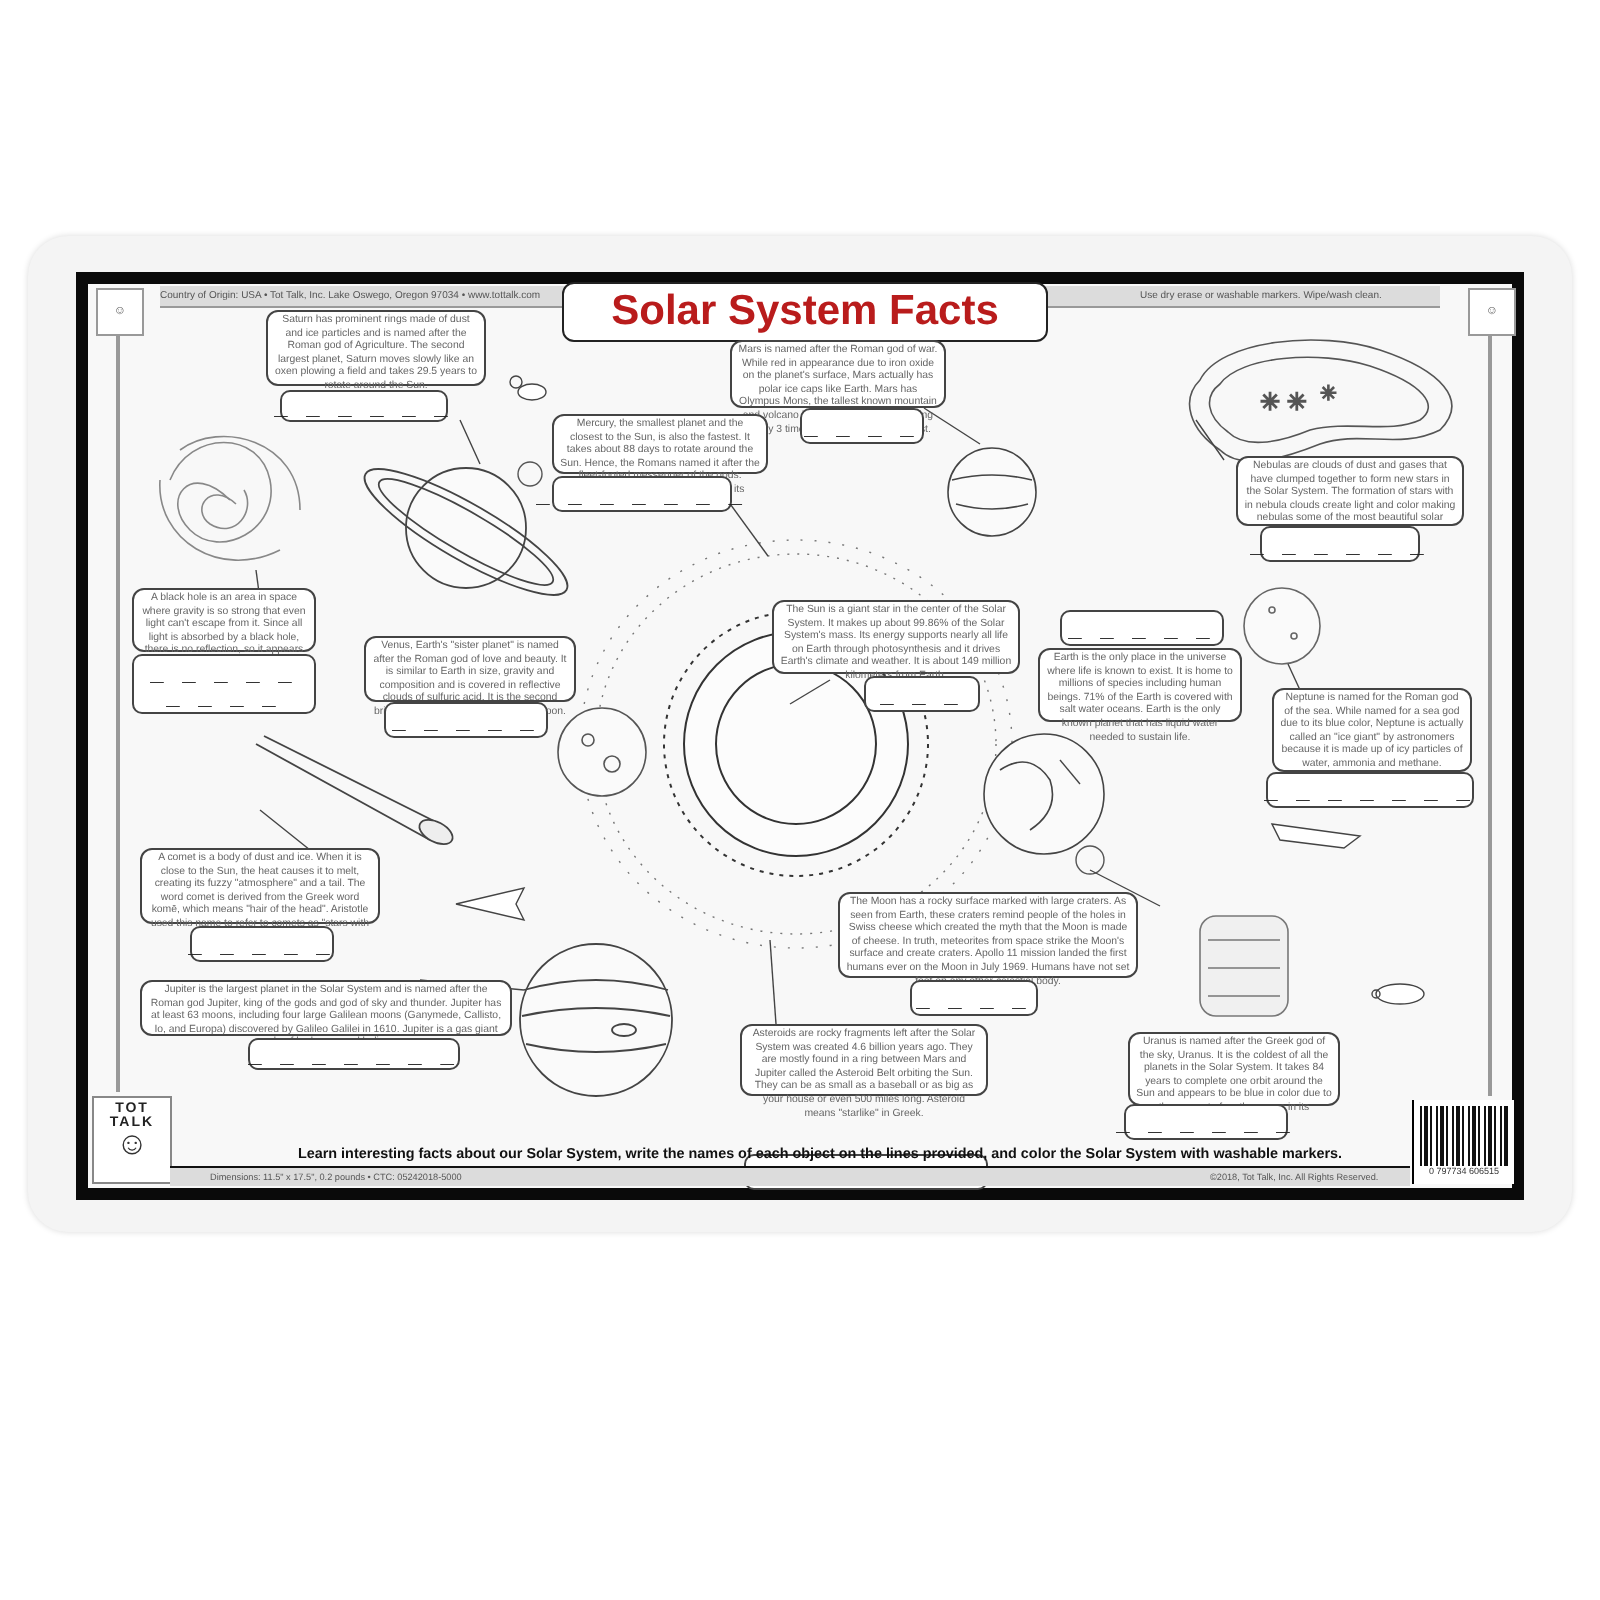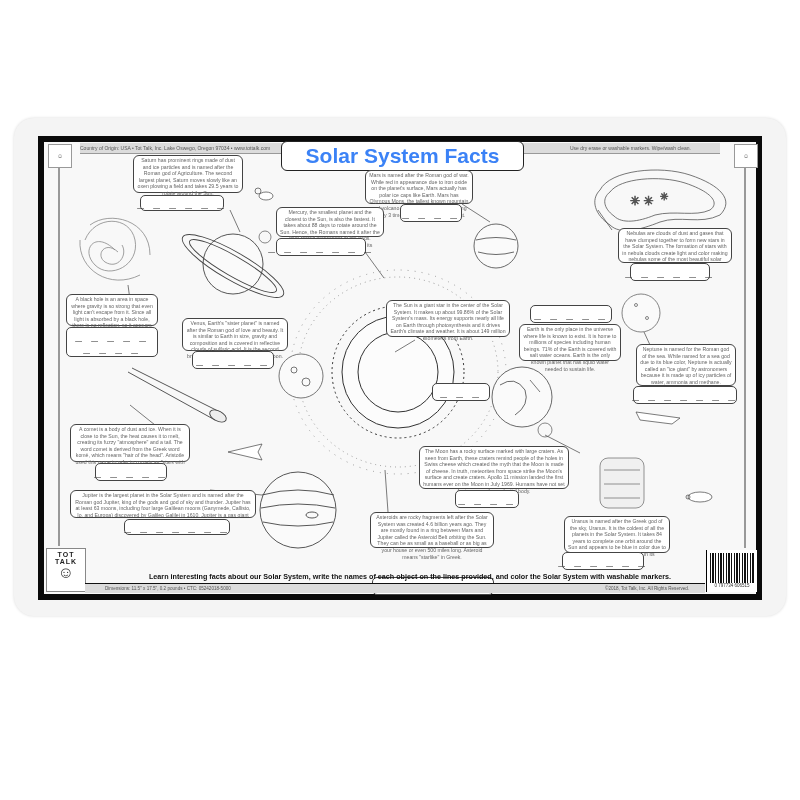--- a/index.html
+++ b/index.html
@@ -5,21 +5,21 @@
   html,body{margin:0;padding:0;background:#ffffff;}
   body{width:800px;height:800px;position:relative;overflow:hidden;font-family:"Liberation Sans",sans-serif;color:#333;}
   .mat{position:absolute;left:14px;top:118px;width:772px;height:498px;background:#f4f4f4;border-radius:20px;box-shadow:0 0 3px rgba(0,0,0,0.15);}
   .frame{position:absolute;left:38px;top:136px;width:724px;height:464px;background:#0a0a0a;}
   .inner{position:absolute;left:44px;top:142px;width:712px;height:452px;background:#f8f8f8;}
   .topbar{position:absolute;left:80px;top:143px;width:640px;height:10px;background:#dcdcdc;border-bottom:1px solid #999;}
   .topbar-text{position:absolute;top:0;font-size:5px;color:#555;line-height:10px;white-space:nowrap;}
   .logo-small{position:absolute;width:22px;height:22px;border:1px solid #999;background:#fff;font-size:6px;text-align:center;line-height:22px;color:#555;}
   .side-line{position:absolute;width:2px;background:#999;}
   .title-box{position:absolute;left:281px;top:141px;width:241px;height:28px;background:#fff;border:1.5px solid #222;border-radius:6px;text-align:center;}
-  .title-text{font-size:21px;font-weight:bold;color:#3b82f6;line-height:28px;}
+  .title-text{font-size:21px;font-weight:bold;color:#b91c1c;line-height:28px;}
   .fact{position:absolute;background:#fff;border:1px solid #444;border-radius:6px;font-size:5.2px;line-height:6.6px;text-align:center;color:#666;padding:1px 3px;box-sizing:border-box;}
   .blank{position:absolute;background:#fff;border:1px solid #444;border-radius:5px;box-sizing:border-box;display:flex;align-items:center;justify-content:center;}
   .dash{font-size:12px;letter-spacing:3px;color:#222;font-weight:bold;white-space:nowrap;}
   .bottom-text{position:absolute;left:130px;top:572px;width:560px;font-size:7.2px;font-weight:bold;color:#111;text-align:center;white-space:nowrap;}
   .bottombar{position:absolute;left:85px;top:583px;width:620px;height:9px;background:#dcdcdc;border-top:1px solid #111;}
   .bb-text{position:absolute;top:0;font-size:4.6px;color:#555;line-height:9px;white-space:nowrap;}
   .barcode{position:absolute;left:706px;top:550px;width:50px;height:42px;background:#fff;border-left:1px solid #000;}
   .bars{position:absolute;left:3px;top:3px;width:44px;height:30px;background:repeating-linear-gradient(90deg,#111 0 1px,#fff 1px 2px,#111 2px 4px,#fff 4px 5px,#111 5px 6px,#fff 6px 8px);}
   .bc-num{position:absolute;left:1px;top:33px;width:48px;font-size:4.5px;color:#333;text-align:center;white-space:nowrap;}
   .totlogo{position:absolute;left:46px;top:548px;width:38px;height:42px;background:#fff;border:1px solid #888;}
@@ -183,21 +183,21 @@
   <span class="dash" style="line-height:12px;">_ _ _ _ _</span>
   <span class="dash" style="line-height:12px;">_ _ _ _</span>
 </div>
 
 <div class="fact" style="left:182px;top:318px;width:106px;height:33px;">Venus, Earth's "sister planet" is named after the Roman god of love and beauty. It is similar to Earth in size, gravity and composition and is covered in reflective clouds of sulfuric acid. It is the second brightest object in the sky, after the Moon.</div>
 <div class="blank" style="left:192px;top:351px;width:82px;height:18px;">
     <span class="dash">_ _ _ _ _</span>
   </div>
 
 <div class="fact" style="left:386px;top:300px;width:124px;height:37px;">The Sun is a giant star in the center of the Solar System. It makes up about 99.86% of the Solar System's mass. Its energy supports nearly all life on Earth through photosynthesis and it drives Earth's climate and weather. It is about 149 million kilometers from Earth.</div>
-<div class="blank" style="left:432px;top:338px;width:58px;height:18px;margin-top:45px;">
+<div class="blank" style="left:432px;top:338px;width:58px;height:18px;">
     <span class="dash">_ _ _</span>
   </div>
 
 <div class="blank" style="left:530px;top:305px;width:82px;height:18px;">
     <span class="dash">_ _ _ _ _</span>
   </div>
 <div class="fact" style="left:519px;top:324px;width:102px;height:37px;">Earth is the only place in the universe where life is known to exist. It is home to millions of species including human beings. 71% of the Earth is covered with salt water oceans. Earth is the only known planet that has liquid water needed to sustain life.</div>
 
 <div class="fact" style="left:636px;top:344px;width:100px;height:42px;">Neptune is named for the Roman god of the sea. While named for a sea god due to its blue color, Neptune is actually called an "ice giant" by astronomers because it is made up of icy particles of water, ammonia and methane.</div>
 <div class="blank" style="left:633px;top:386px;width:104px;height:18px;">

